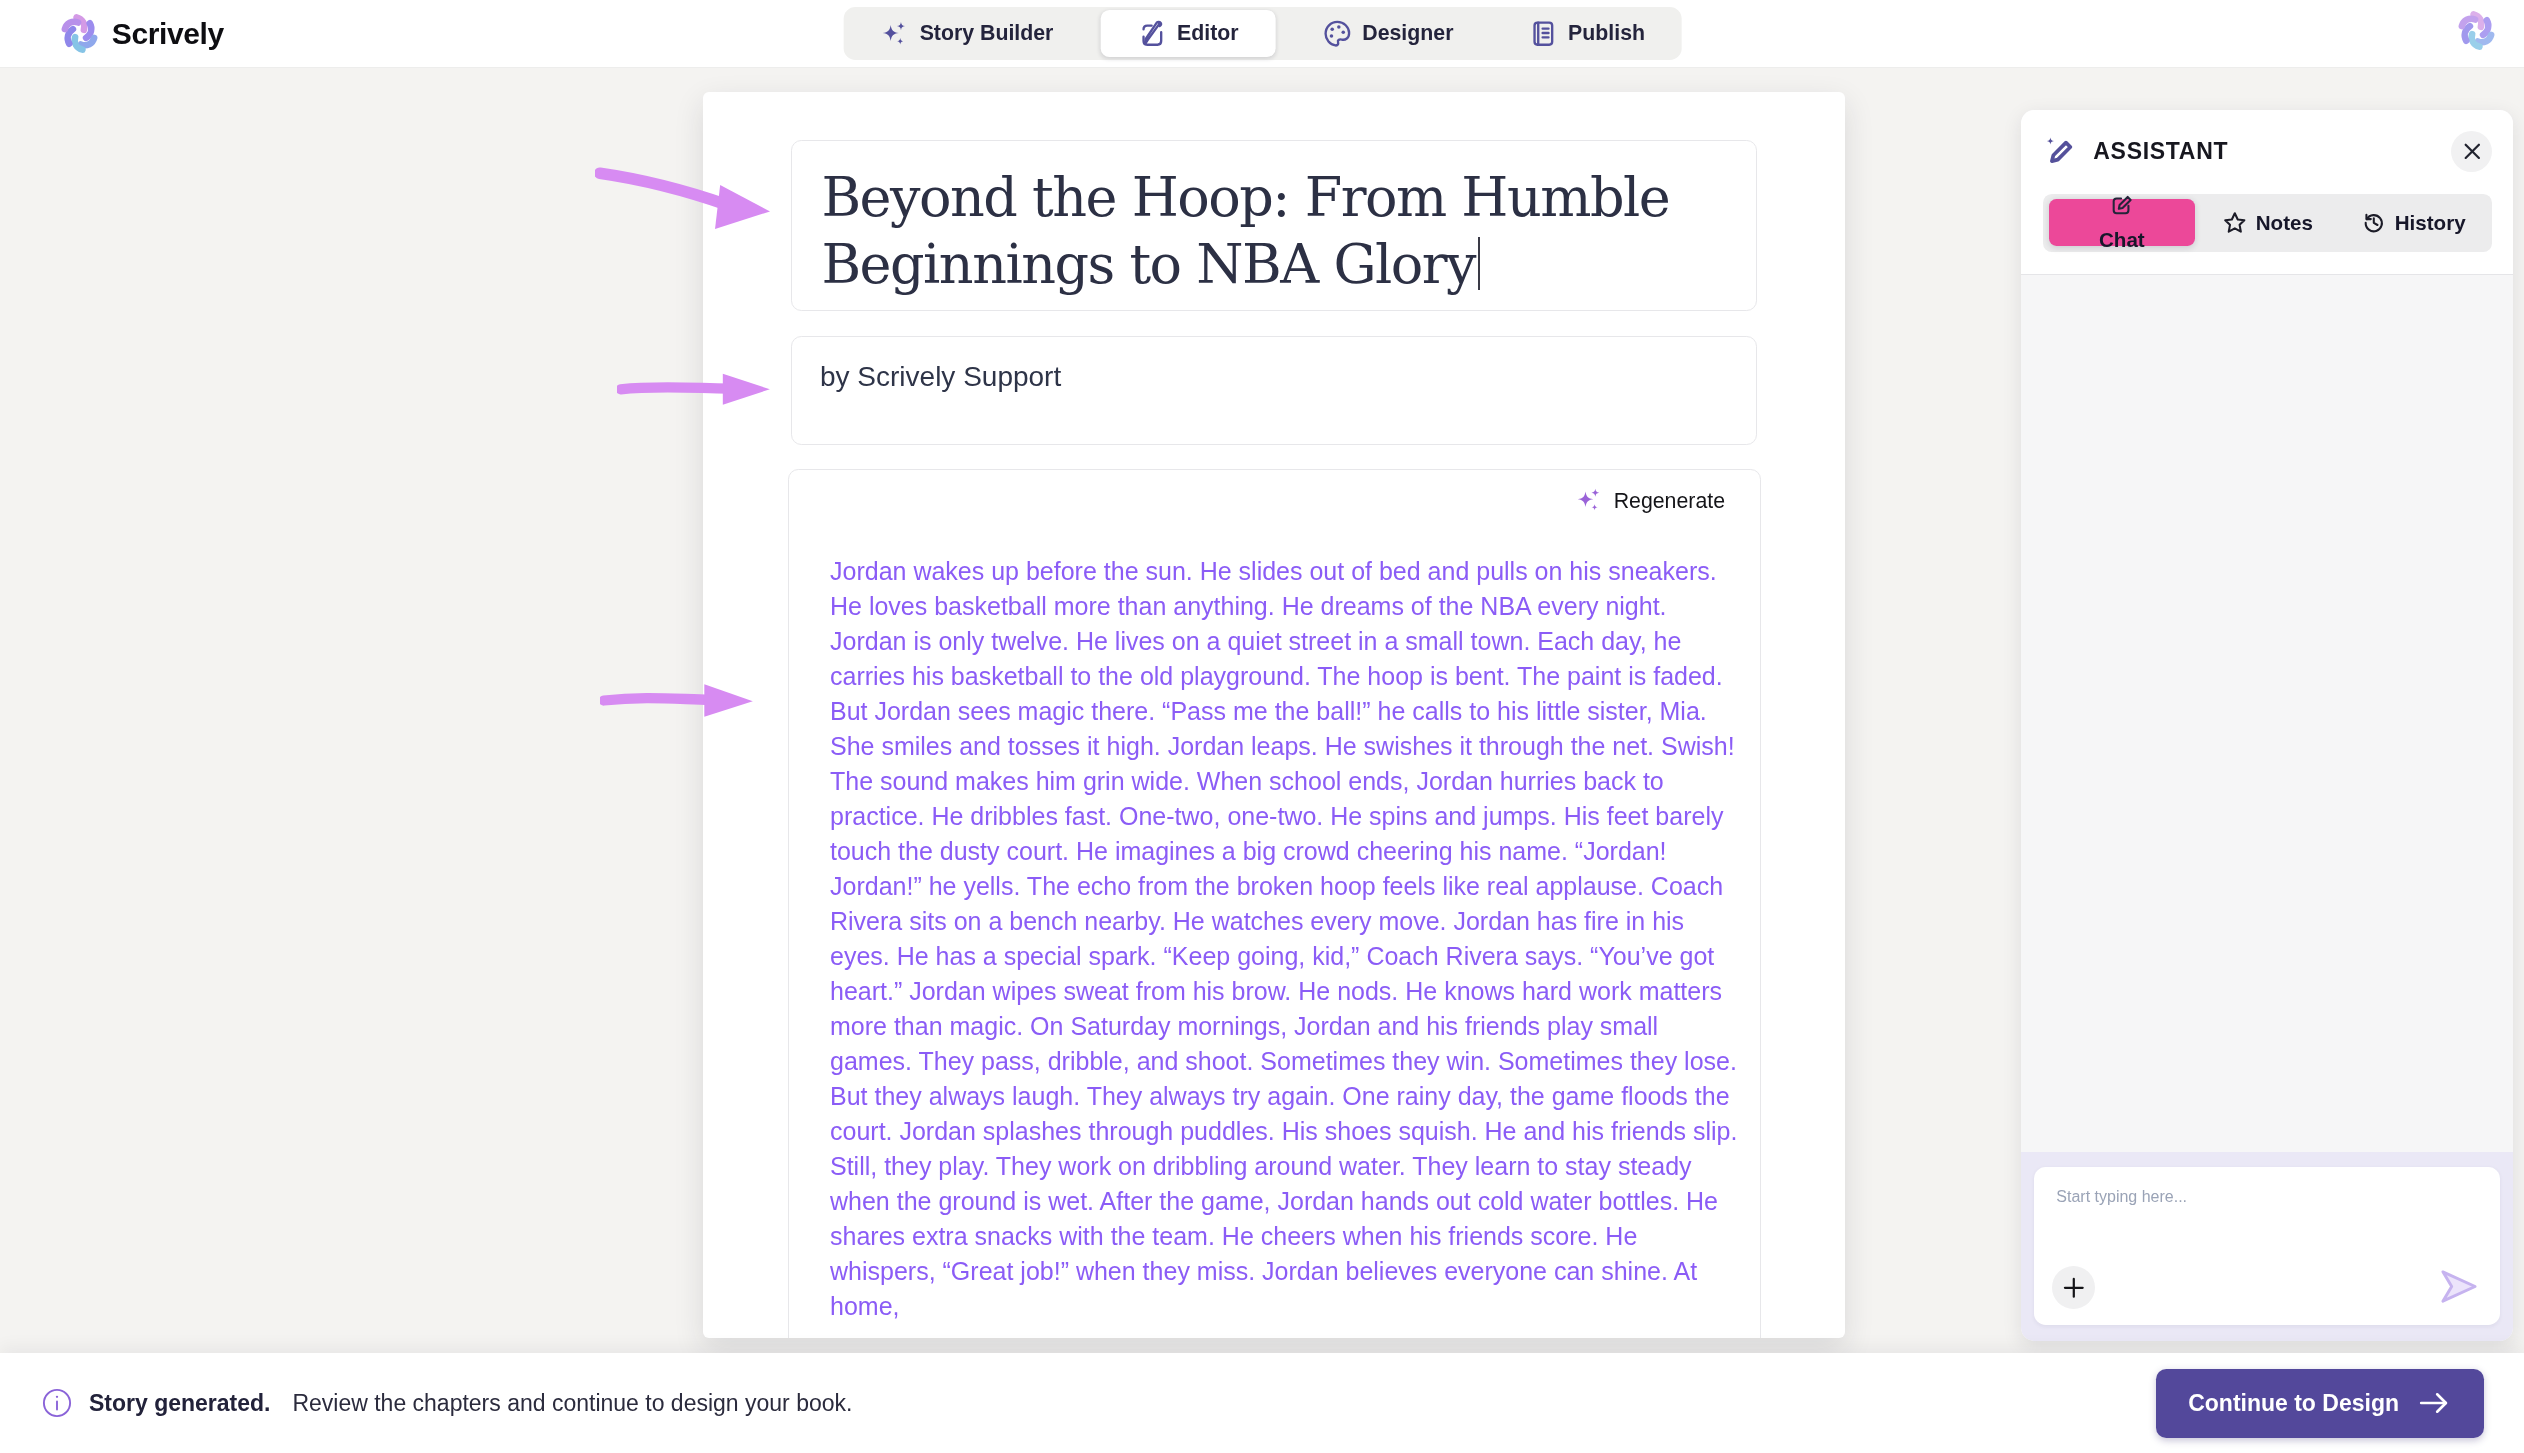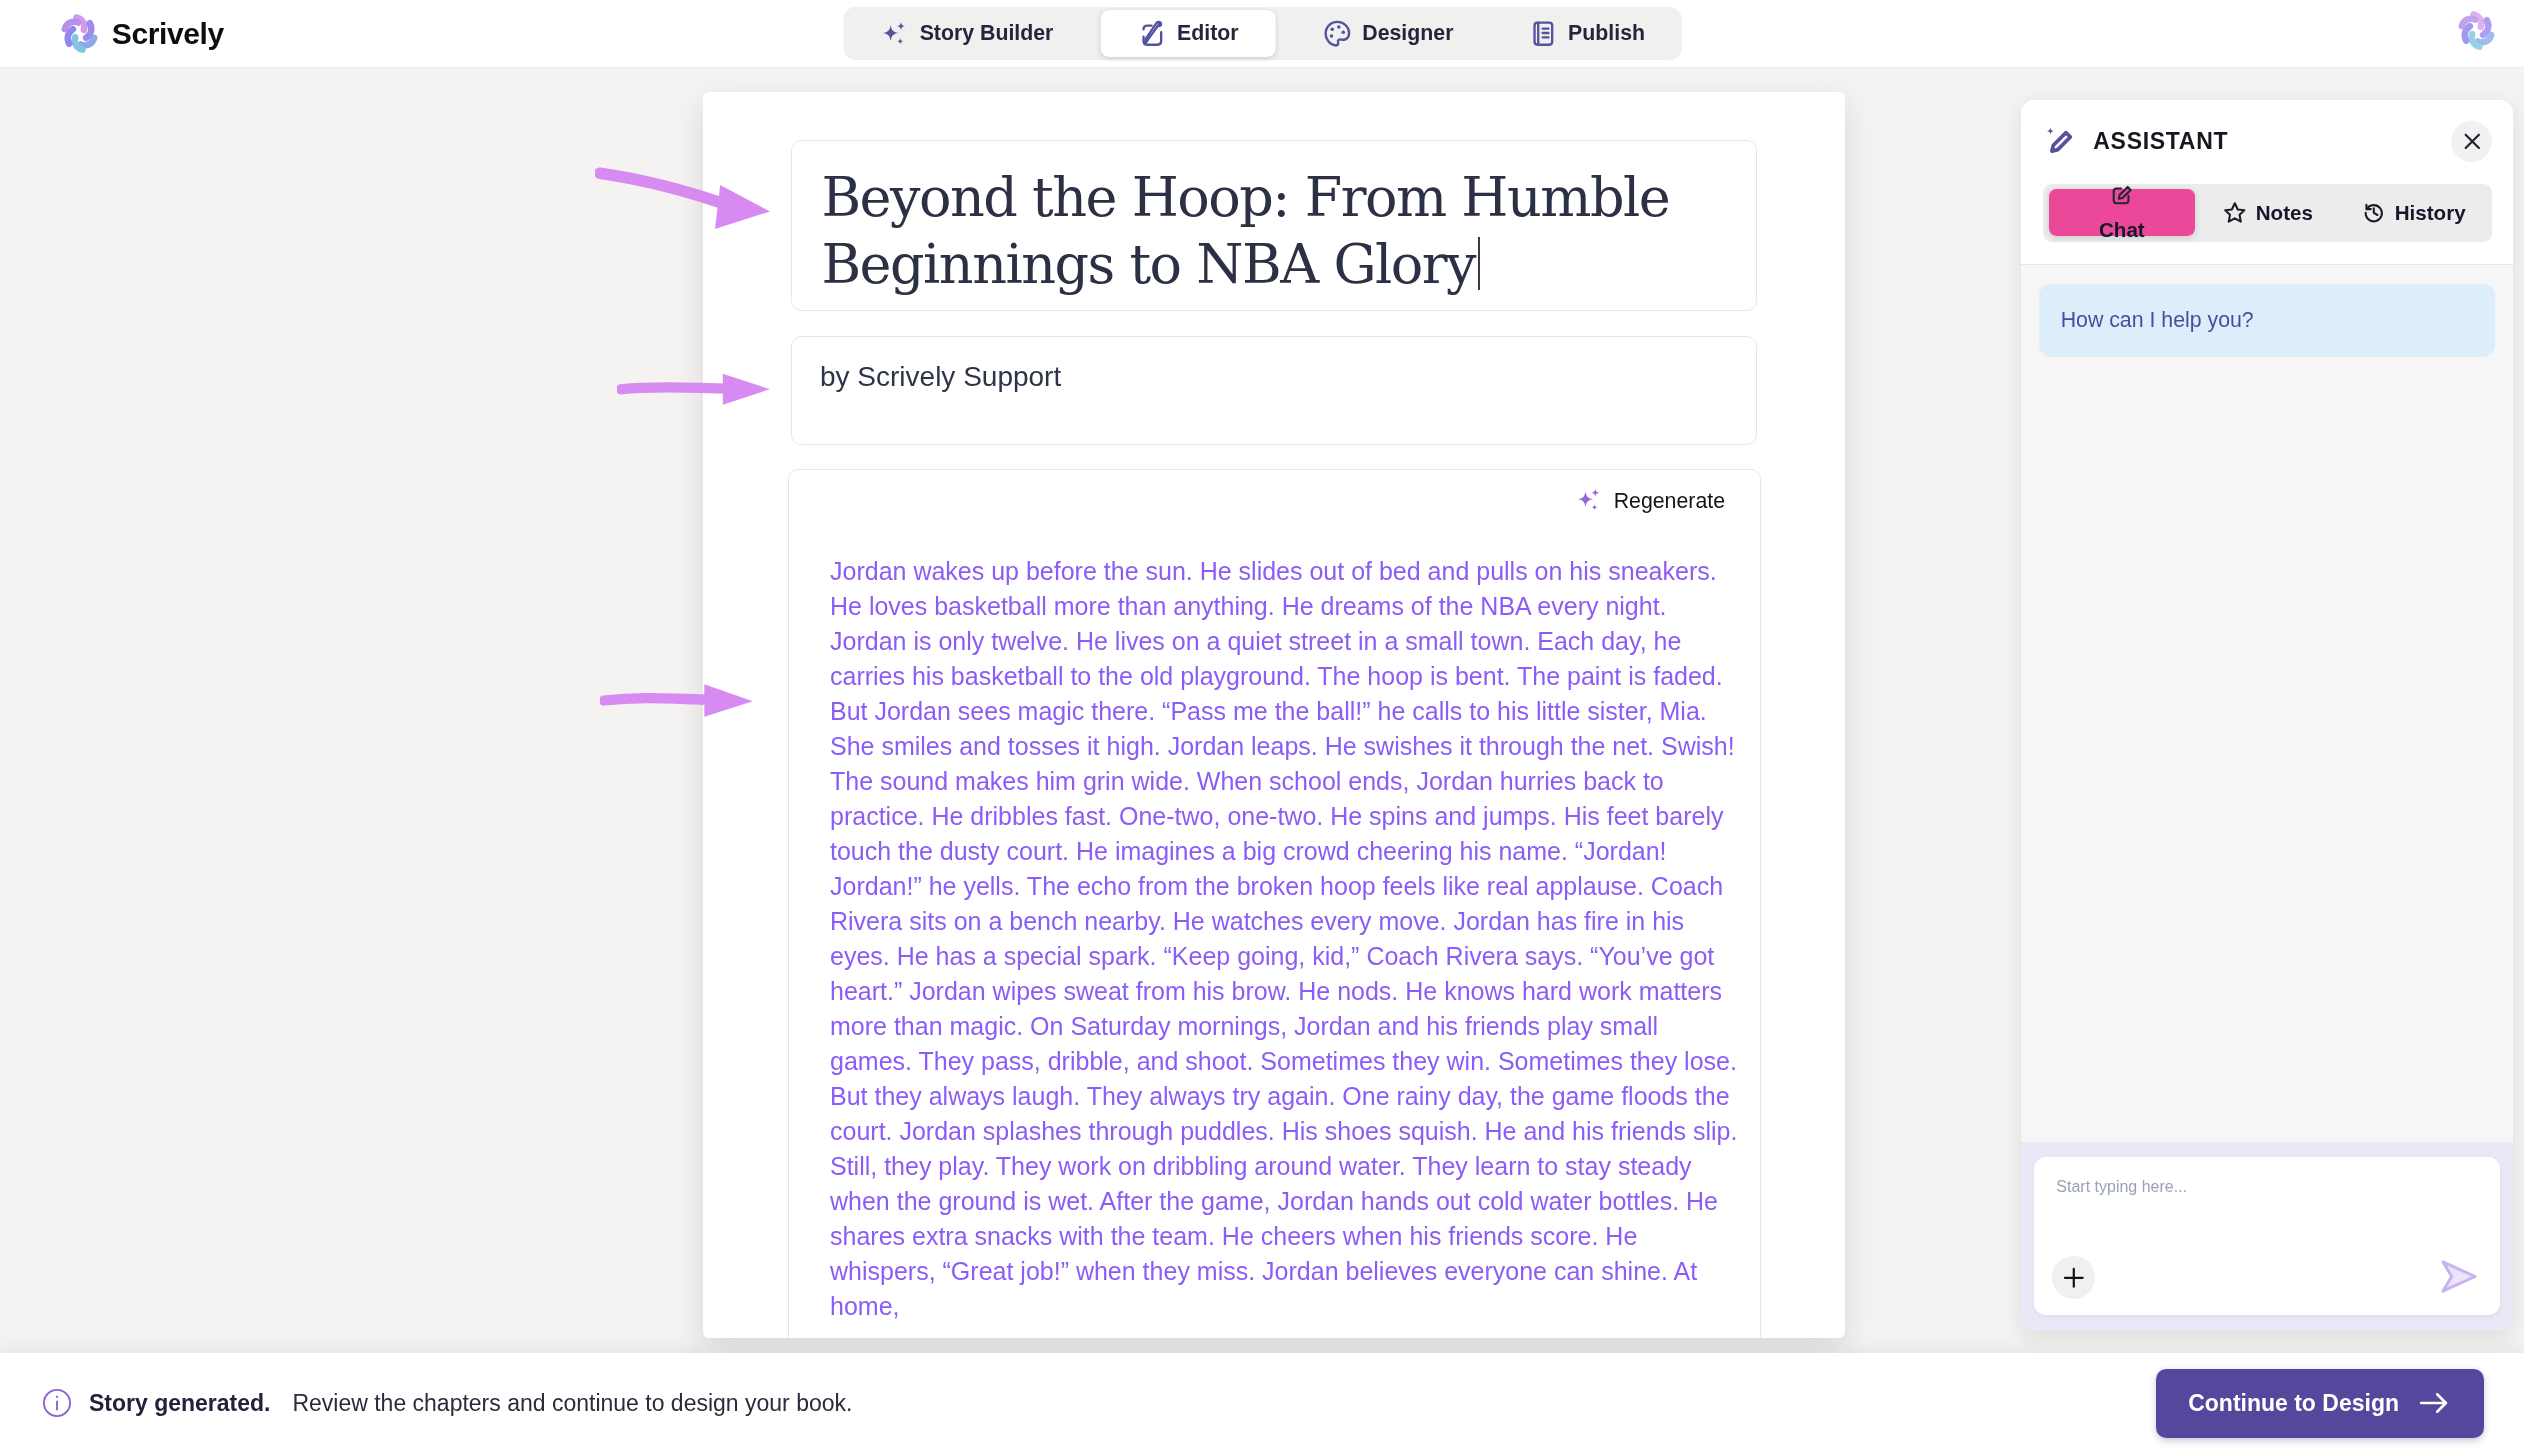--- a/index.html
+++ b/index.html
@@ -36,21 +36,21 @@
   .regen { position:absolute; top:16px; right:35px; display:flex; align-items:flex-end; gap:10.3px;
            background:none; border:none; cursor:pointer; }
   .regen-label { font-size:21.3px; color:#141418; font-weight:500; }
   .story-text { margin:68px 16px 0 41px; font-size:25px; line-height:35px; color:#8b5cf6;
                 white-space:pre-wrap; }
 
   
   .arrow { position:absolute; z-index:6; }
 
   
-  .assistant { position:absolute; left:2021px; top:100px; width:492px; height:1231px;
+  .assistant { position:absolute; left:2021px; top:110px; width:492px; height:1231px;
                background:#f6f6f7; border-radius:13.3px; overflow:hidden;
                box-shadow:0 5.9px 19px rgba(30,30,50,0.10); z-index:5; }
   .as-header { background:#ffffff; padding:20.6px 20.6px 22px 22px; border-bottom:0.7px solid #e5e5e8; }
   .as-title-row { display:flex; align-items:center; gap:13.3px; }
   .as-title { font-size:23px; font-weight:800; color:#17171f; letter-spacing:0.7px; flex:1; }
   .as-close { width:41px; height:41px; border-radius:50%; background:#f1f1f2; border:none;
               display:flex; align-items:center; justify-content:center; cursor:pointer; }
   .as-tabs { margin-top:22px; background:#ececed; border-radius:8.8px; padding:5.9px; display:flex; }
   .as-tab { flex:1; height:47px; display:flex; align-items:center; justify-content:center; gap:9.6px;
             font-size:20.6px; font-weight:600; color:#17172a; border-radius:7.4px; cursor:pointer; }
@@ -243,23 +243,20 @@
             <path d="M6,5 v6 h6"></path>
             <path d="M6.5,11 A11,11 0 1 1 5,16"></path>
             <path d="M16,10 v6 l5,3"></path>
           </svg>
         </span>
         <span>History</span>
       </div>
     </div>
   </div>
 
-  <div class="as-body">
-    <div class="bubble">How can I help you?</div>
-  </div>
 
   <div class="as-footer">
     <div class="input-card">
       <textarea class="chat-input" placeholder="Start typing here..." style=""></textarea>
       <button class="plus-btn">
         <svg width="23.6" height="23.6" viewBox="0 0 32 32" stroke="#141418" stroke-width="3" stroke-linecap="round">
           <line x1="16" y1="4" x2="16" y2="28"></line>
             <line x1="4" y1="16" x2="28" y2="16"></line>
         </svg>
       </button>

